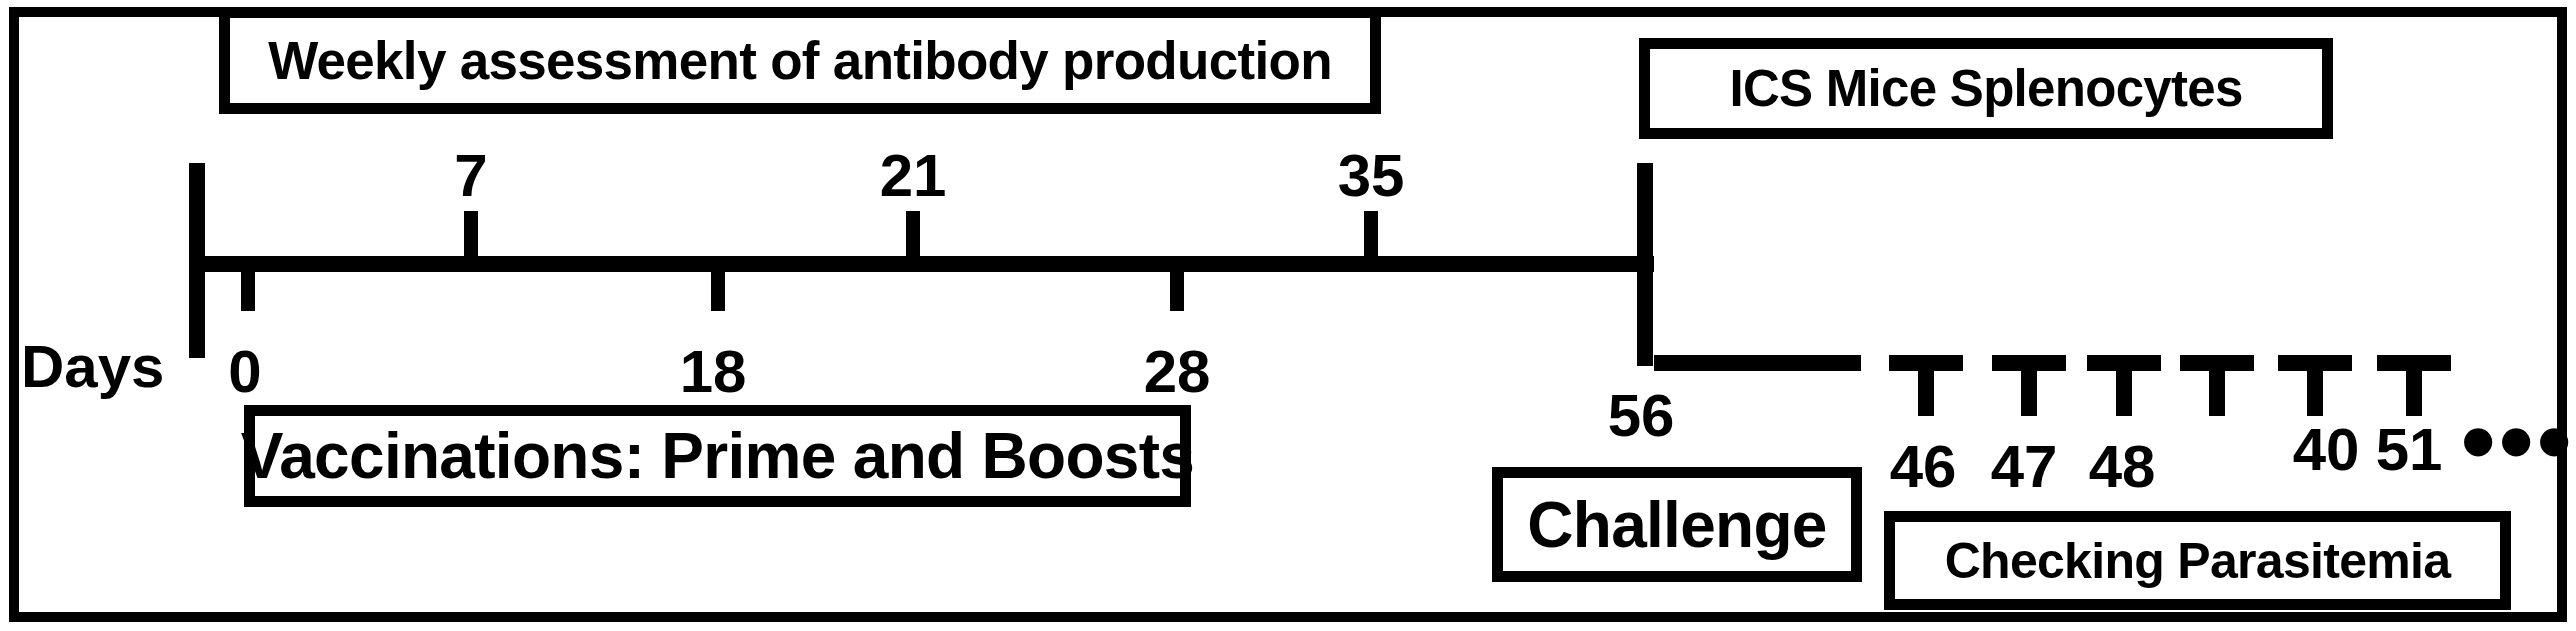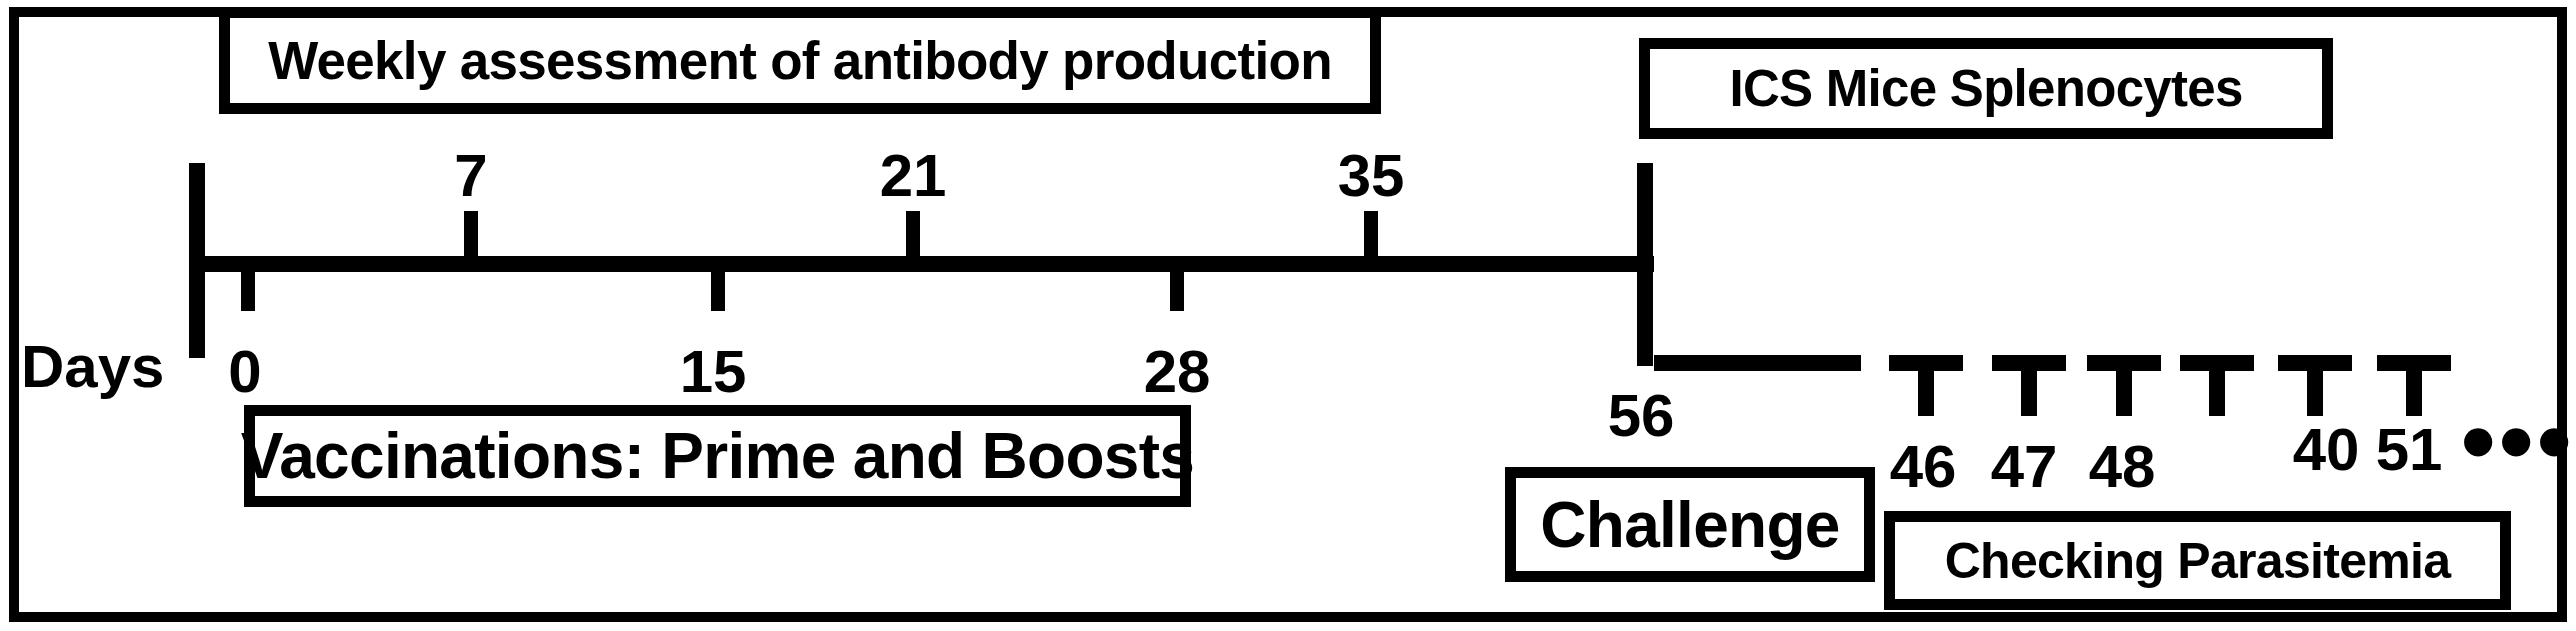--- a/index.html
+++ b/index.html
@@ -44,21 +44,21 @@
   </div>
 
   <div class="abs labelbox fs72" style="left:1639px;top:38px;width:694px;height:101px;">
     <span>ICS Mice Splenocytes</span>
   </div>
 
   <div class="abs labelbox fs68" style="left:244px;top:405px;width:947px;height:102px;">
     <span>Vaccinations: Prime and Boosts</span>
   </div>
 
-  <div class="abs labelbox fs68" style="left:1492px;top:467px;width:370px;height:115px;margin-left:13px;">
+  <div class="abs labelbox fs68" style="left:1492px;top:467px;width:370px;height:115px;">
     <span>Challenge</span>
   </div>
 
   <div class="abs labelbox fs70" style="left:1884px;top:511px;width:627px;height:99px;">
     <span>Checking Parasitemia</span>
   </div>
 
   <div class="abs days" style="left:21px;top:337px;width:173px;">Days</div>
 
   <div class="abs ink" style="left:189px;top:256px;width:1465px;height:15.6px;"></div>
@@ -72,21 +72,21 @@
 
   <div class="abs num tick-label" style="left:386px;top:146px;">7</div>
   <div class="abs num tick-label" style="left:828px;top:146px;">21</div>
   <div class="abs num tick-label" style="left:1286px;top:146px;">35</div>
 
   <div class="abs ink" style="left:241px;top:268px;width:14px;height:43px;"></div>
   <div class="abs ink" style="left:711px;top:268px;width:14px;height:43px;"></div>
   <div class="abs ink" style="left:1170px;top:268px;width:14px;height:43px;"></div>
 
   <div class="abs num tick-label" style="left:160px;top:342px;">0</div>
-  <div class="abs num tick-label" style="left:628px;top:342px;">15</div>
+  <div class="abs num tick-label" style="left:628px;top:342px;">18</div>
   <div class="abs num tick-label" style="left:1092px;top:342px;">28</div>
 
   <div class="abs num tick-label" style="left:1556px;top:386px;">56</div>
 
   <div class="abs ink" style="left:1889px;top:355px;width:74px;height:15.6px;"></div>
   <div class="abs ink" style="left:1918px;top:371px;width:15.6px;height:45px;"></div>
   <div class="abs ink" style="left:1992px;top:355px;width:74px;height:15.6px;"></div>
   <div class="abs ink" style="left:2021px;top:371px;width:15.6px;height:45px;"></div>
   <div class="abs ink" style="left:2087px;top:355px;width:74px;height:15.6px;"></div>
   <div class="abs ink" style="left:2116px;top:371px;width:15.6px;height:45px;"></div>

